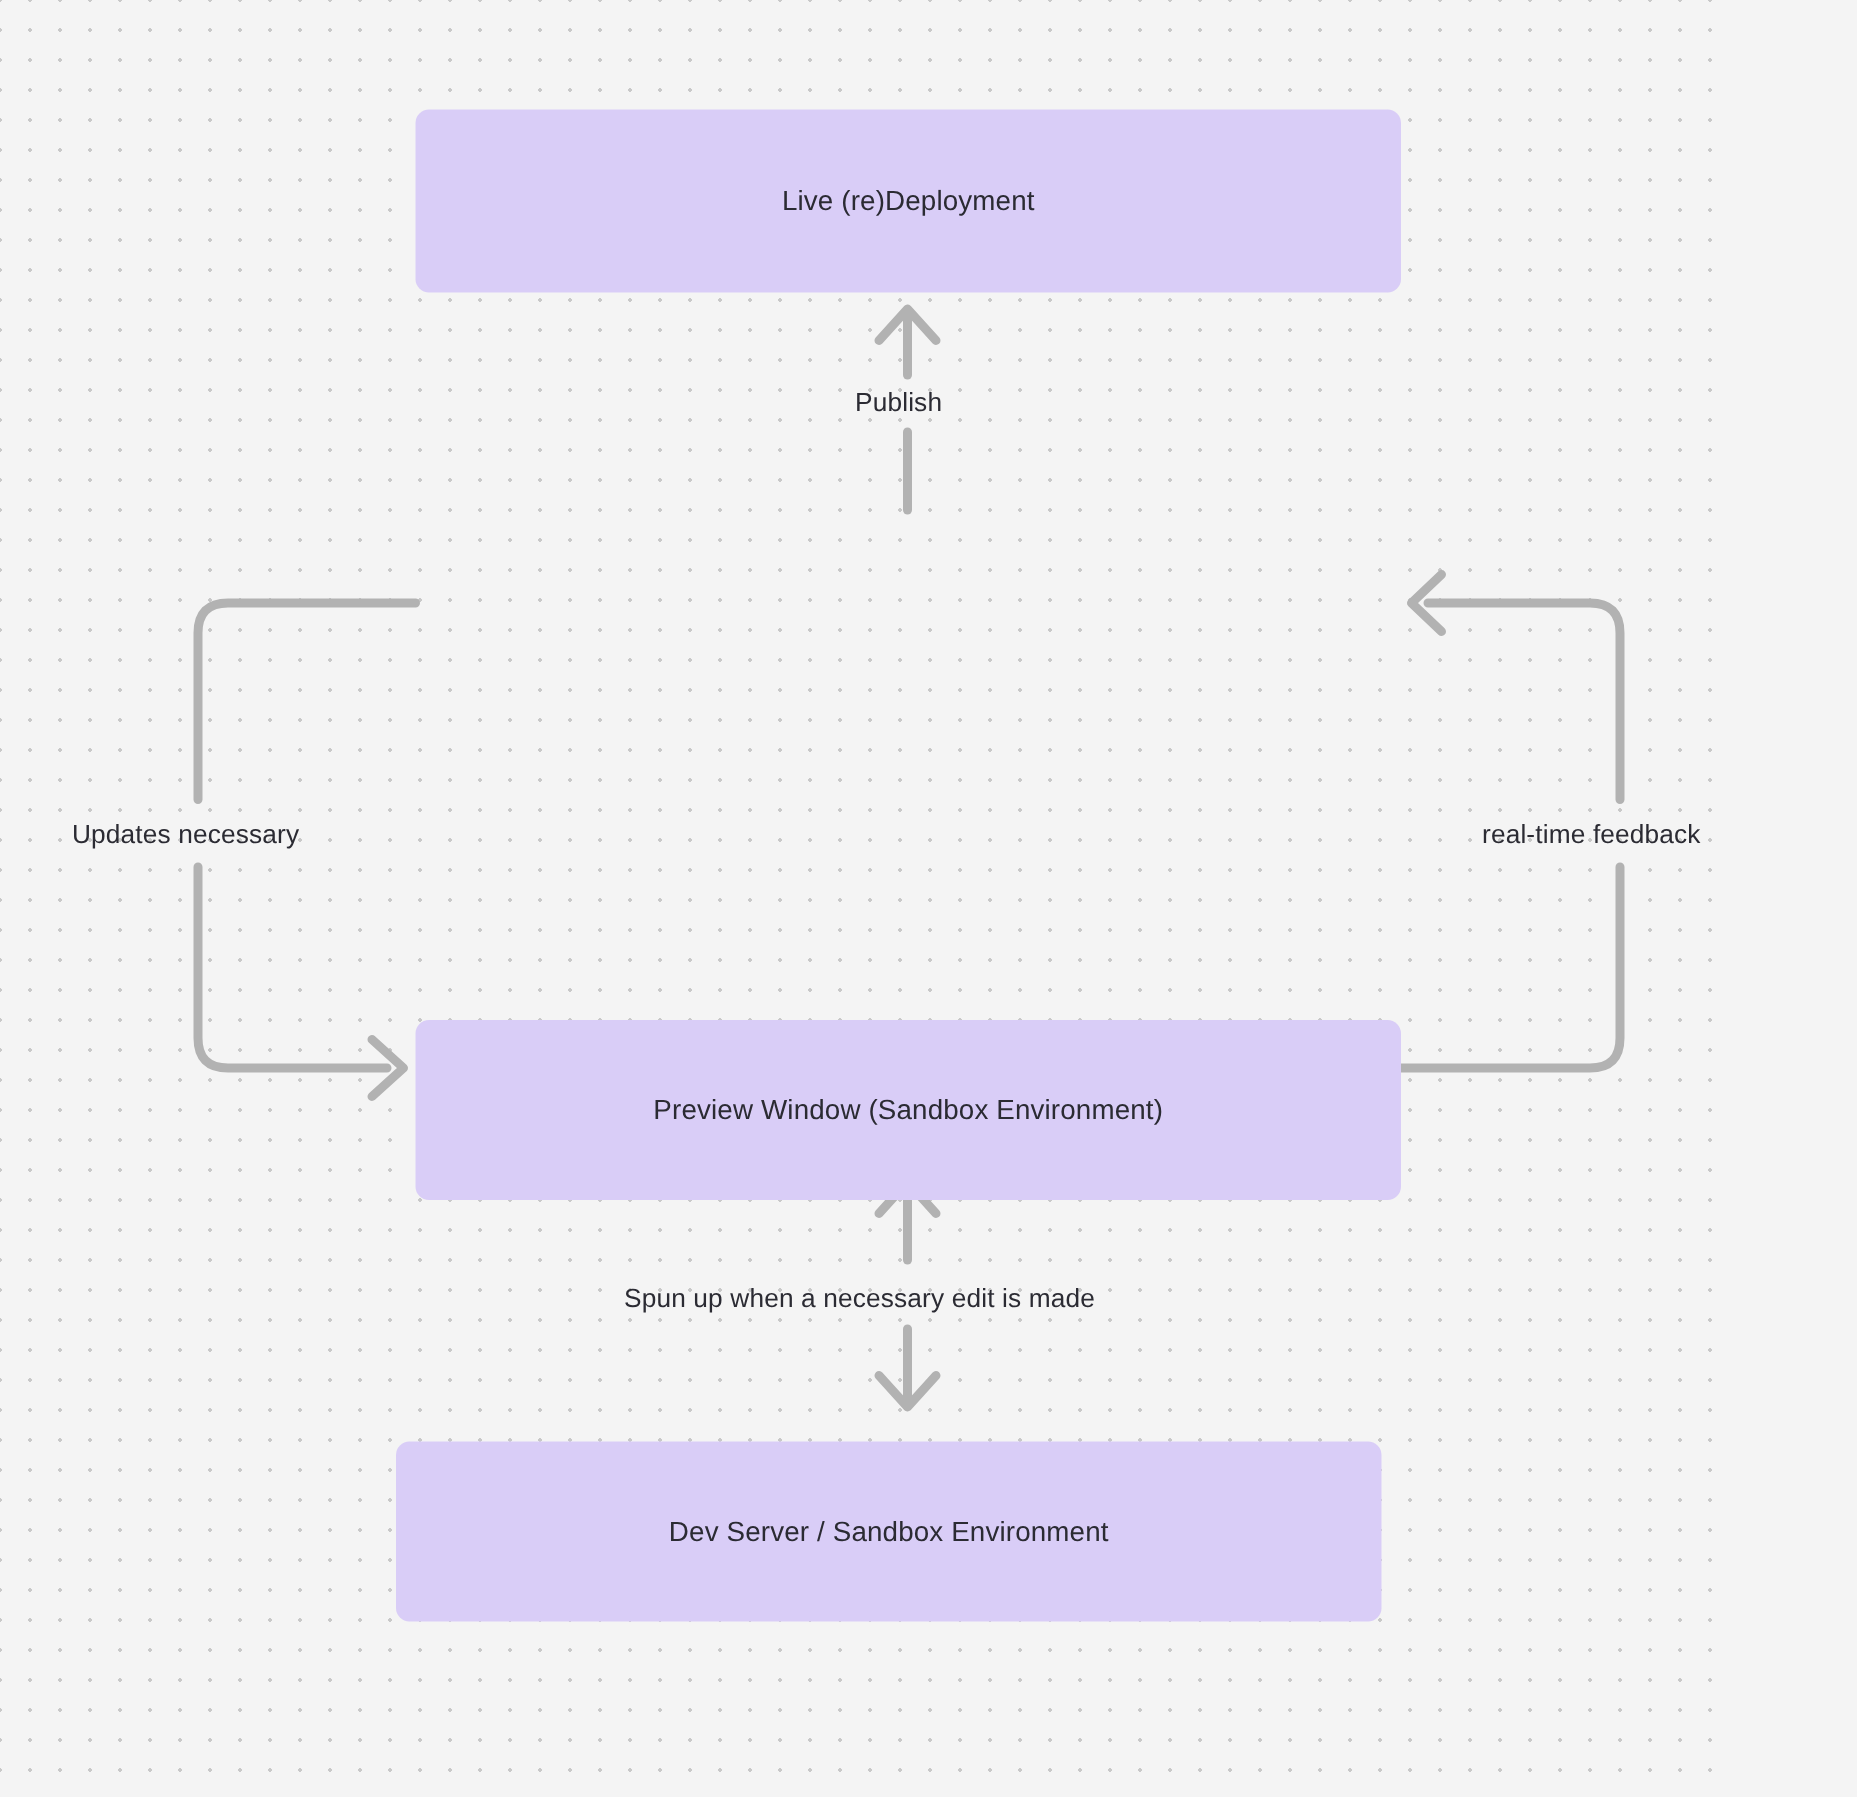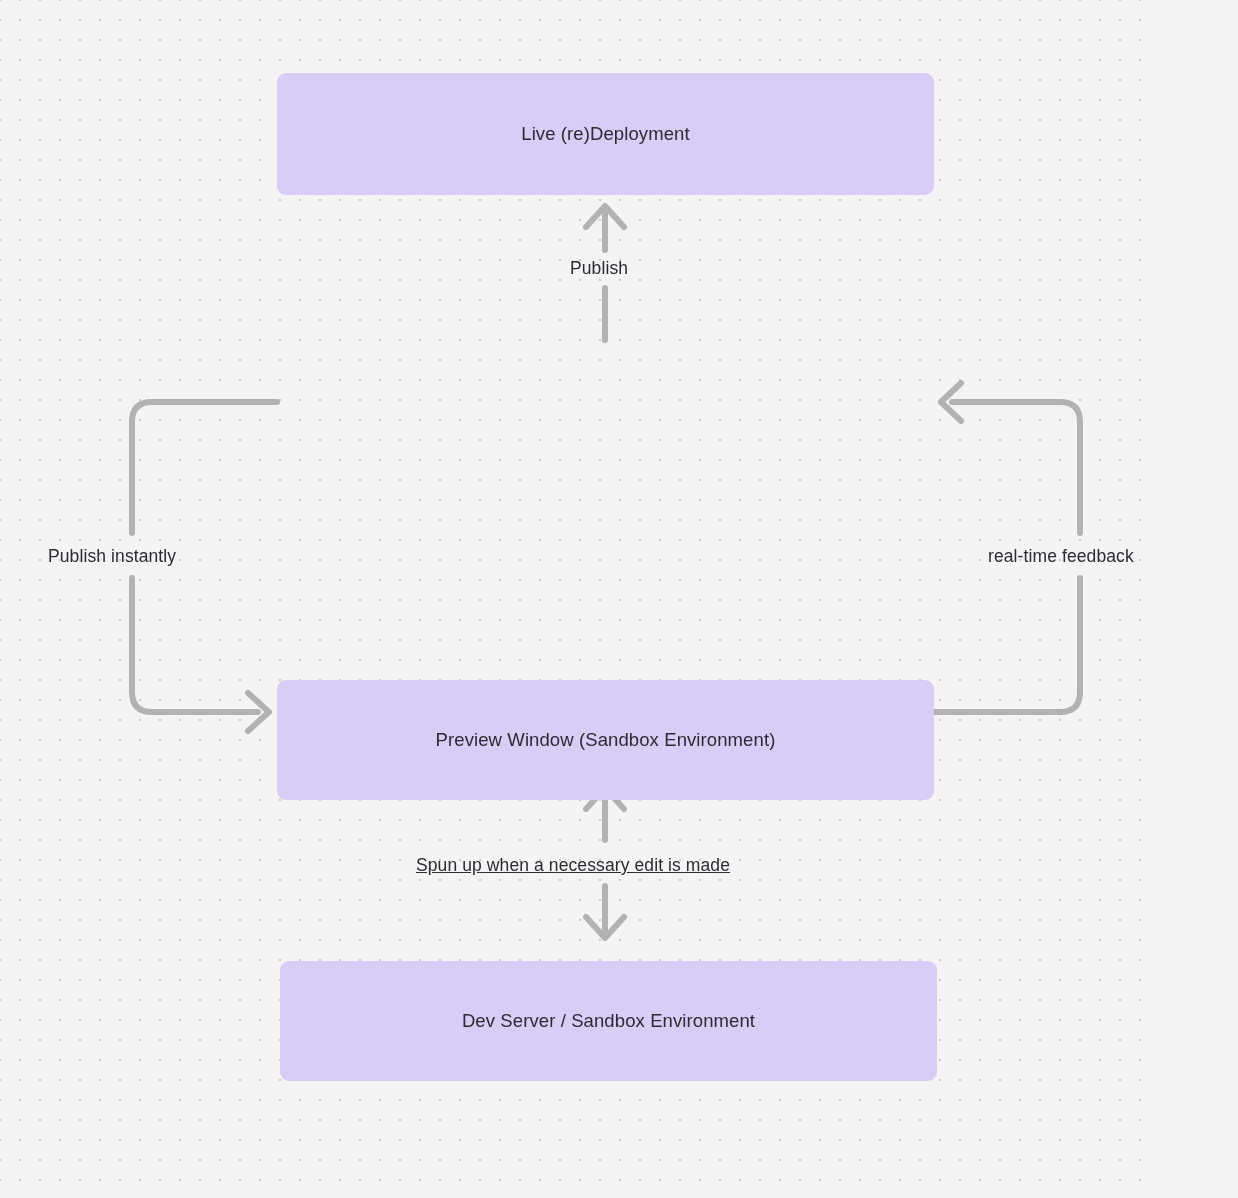--- a/index.html
+++ b/index.html
@@ -37,21 +37,21 @@
     font-size: 18.5px;
     letter-spacing: 0.1px;
     text-align: center;
     line-height: 1.3;
     padding: 4px 14px;
   }
 
   #node-live-deployment { left: 277px; top: 73px;  width: 657px; height: 122px; }
   #node-user-edits      { left: 277px; top: 342px; width: 657px; height: 120px; }
   #node-preview-window  { left: 277px; top: 680px; width: 657px; height: 120px; }
-  #node-dev-server      { left: 280px; top: 961px; width: 657px; height: 120px; align-items: center; }
+  #node-dev-server      { left: 264px; top: 961px; width: 657px; height: 120px; align-items: center; }
 
   
   #connectors {
     position: absolute;
     left: 0;
     top: 0;
     width: 1238px;
     height: 1198px;
     pointer-events: none;
   }
@@ -69,21 +69,21 @@
     position: absolute;
     color: #2b2b33;
     font-size: 17.5px;
     letter-spacing: 0.1px;
     white-space: nowrap;
     line-height: 1;
   }
   #label-publish        { left: 570px; top: 260px; text-align: center; }
   #label-updates        { left: 48px;  top: 548px; }
   #label-feedback       { left: 988px; top: 548px; }
-  #label-spun-up        { left: 416px; top: 857px; text-decoration: underline; }
+  #label-spun-up        { left: 416px; top: 857px; }
 </style>
 </head>
 <body>
 
 <div id="canvas">
 
   <svg id="connectors" viewBox="0 0 1238 1198" width="1238" height="1198">
 
     <g>
 
@@ -130,19 +130,19 @@
   <div class="node" id="node-preview-window">
     <span>Preview Window (Sandbox Environment)</span>
   </div>
 
   <div class="node" id="node-dev-server">
     <span>Dev Server / Sandbox Environment</span>
   </div>
 
   <div class="edge-label" id="label-publish">Publish</div>
 
-  <div class="edge-label" id="label-updates">Publish instantly</div>
+  <div class="edge-label" id="label-updates">Updates necessary</div>
 
   <div class="edge-label" id="label-feedback">real-time feedback</div>
 
   <div class="edge-label" id="label-spun-up">Spun up when a necessary edit is made</div>
 
 </div>
 
 </body></html>

